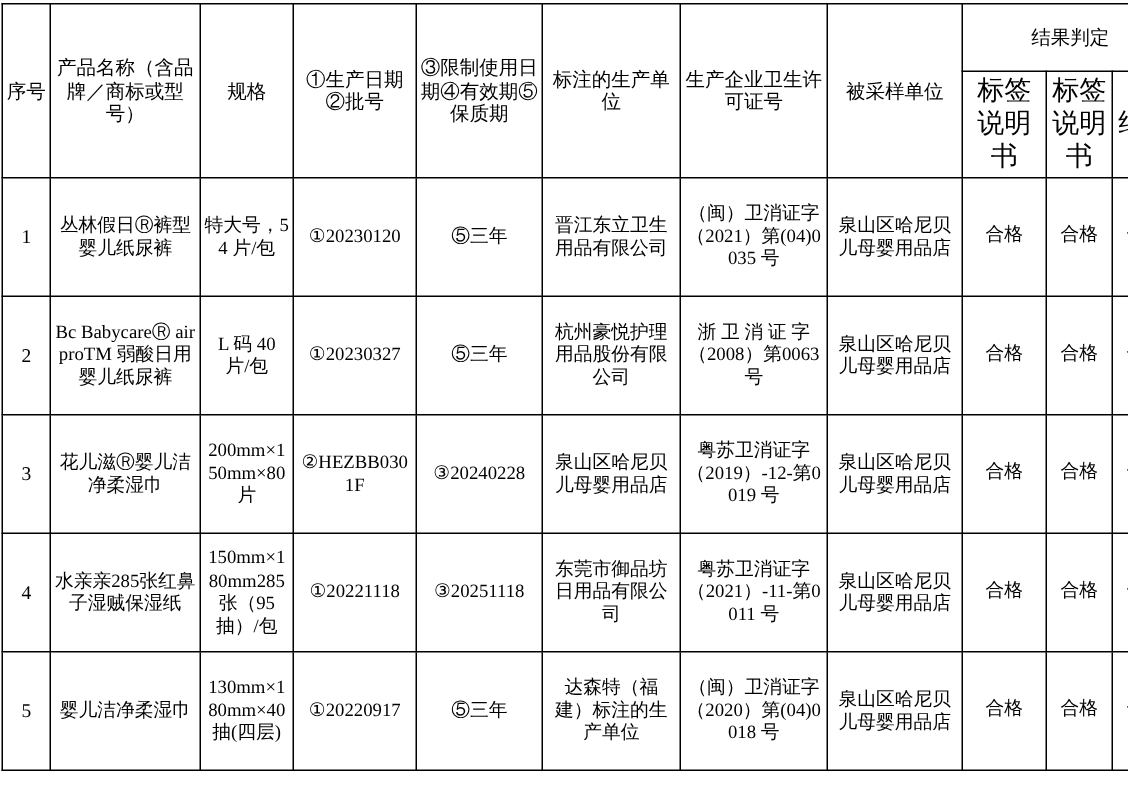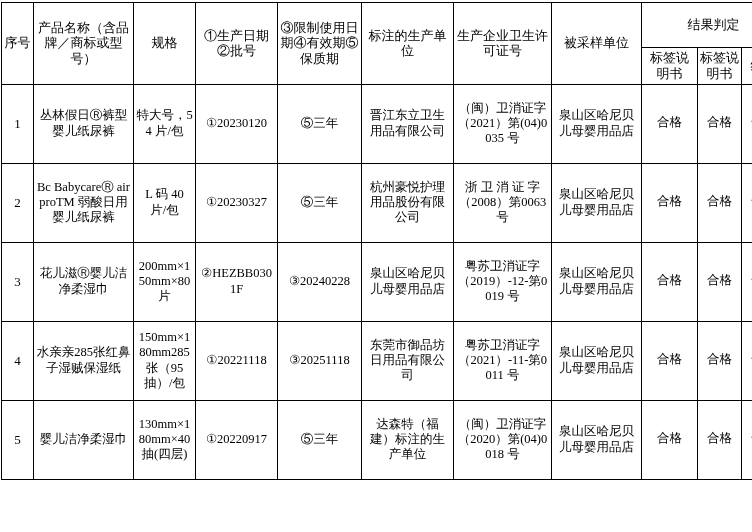--- a/index.html
+++ b/index.html
@@ -46,21 +46,21 @@
   col.c-sampled  { width: 90px; }
   col.c-label    { width: 56px; }
   col.c-hyg      { width: 44px; }
   col.c-concl    { width: 44px; }
 
   th.head {
     font-size: 13px;
     height: 40px;
   }
   th.head-tall {
-    font-size: 13px;
+    font-size: 18px;
   }
   .hdr-idx {
     font-size: 13px;
     letter-spacing: 0px;
     line-height: 1.15;
     margin-left: 24px;
   }
   .hdr-result {
     font-size: 13px;
   }

